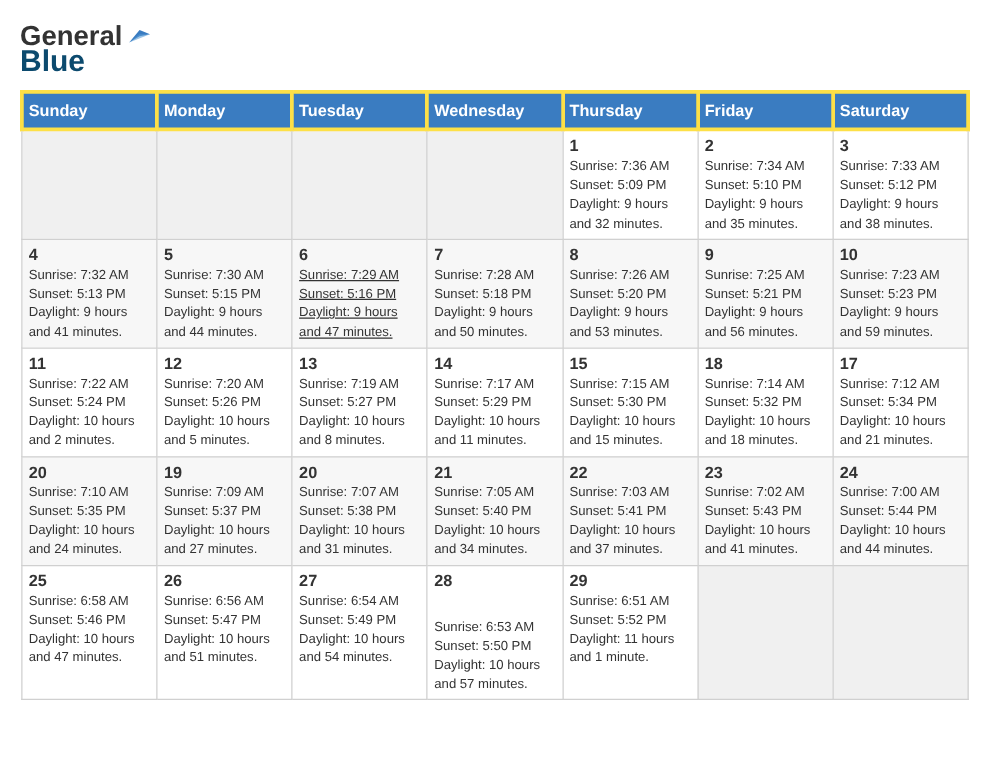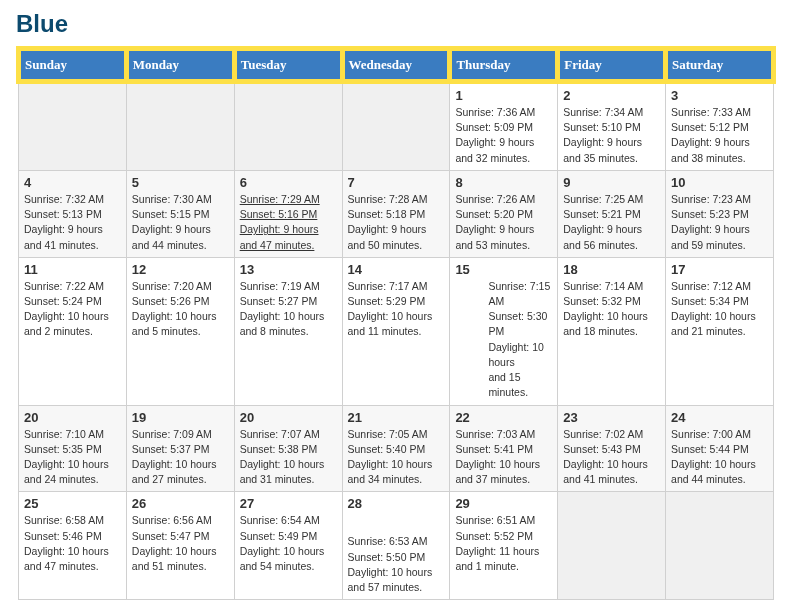--- a/index.html
+++ b/index.html
@@ -50,22 +50,21 @@
     }
     thead tr {
       background-color: #3a7cc1;
       color: #fff;
     }
     thead th {
       padding: 6px 4px;
       font-size: 13px;
       font-weight: bold;
       text-align: left;
-      border: 5px solid #fde047;
-      font-family: Liberation Serif, serif;
+      border: 3px solid #fde047;
     }
     tbody tr {
       background: #fff;
     }
     tbody tr:nth-child(even) {
       background: #f7f7f7;
     }
     tbody td {
       vertical-align: top;
       border: 1px solid #d0d0d0;
@@ -87,20 +86,27 @@
     }
     .empty-cell {
       background: #f0f0f0;
     }
   </style>
 </head>
 <body>
 
 <div class="header">
   <div class="logo">
+    <div class="logo-row">
+      <span style="font-size:22px;font-weight:bold;color:#333;">General</span>
+      <svg class="logo-icon" viewBox="0 0 24 16">
+        <polygon points="4,14 14,2 24,6 14,8" fill="#3a7cc1"></polygon>
+        <polygon points="4,14 14,6 24,6" fill="#5a9cd6" opacity="0.6"></polygon>
+      </svg>
+    </div>
     <span style="font-size:24px;font-weight:bold;color:#0c4a6e;margin-top:-6px;text-align:center;">Blue</span>
   </div>
   <div class="title-block">
     <div class="month-title"></div>
     <div class="location-title"></div>
   </div>
 </div>
 
 <table>
   <thead>
@@ -217,21 +223,21 @@
         </td>
         <td>
           <div class="day-num">14</div>
           <div class="day-info" style="white-space: pre-line;">Sunrise: 7:17 AM
 Sunset: 5:29 PM
 Daylight: 10 hours
 and 11 minutes.</div>
         </td>
         <td>
           <div class="day-num">15</div>
-          <div class="day-info" style="white-space: pre-line; margin-left: 33px;">Sunrise: 7:15 AM
+          <div class="day-info" style="white-space: pre-line;">Sunrise: 7:15 AM
 Sunset: 5:30 PM
 Daylight: 10 hours
 and 15 minutes.</div>
         </td>
         <td>
           <div class="day-num">18</div>
           <div class="day-info" style="white-space: pre-line;">Sunrise: 7:14 AM
 Sunset: 5:32 PM
 Daylight: 10 hours
 and 18 minutes.</div>

